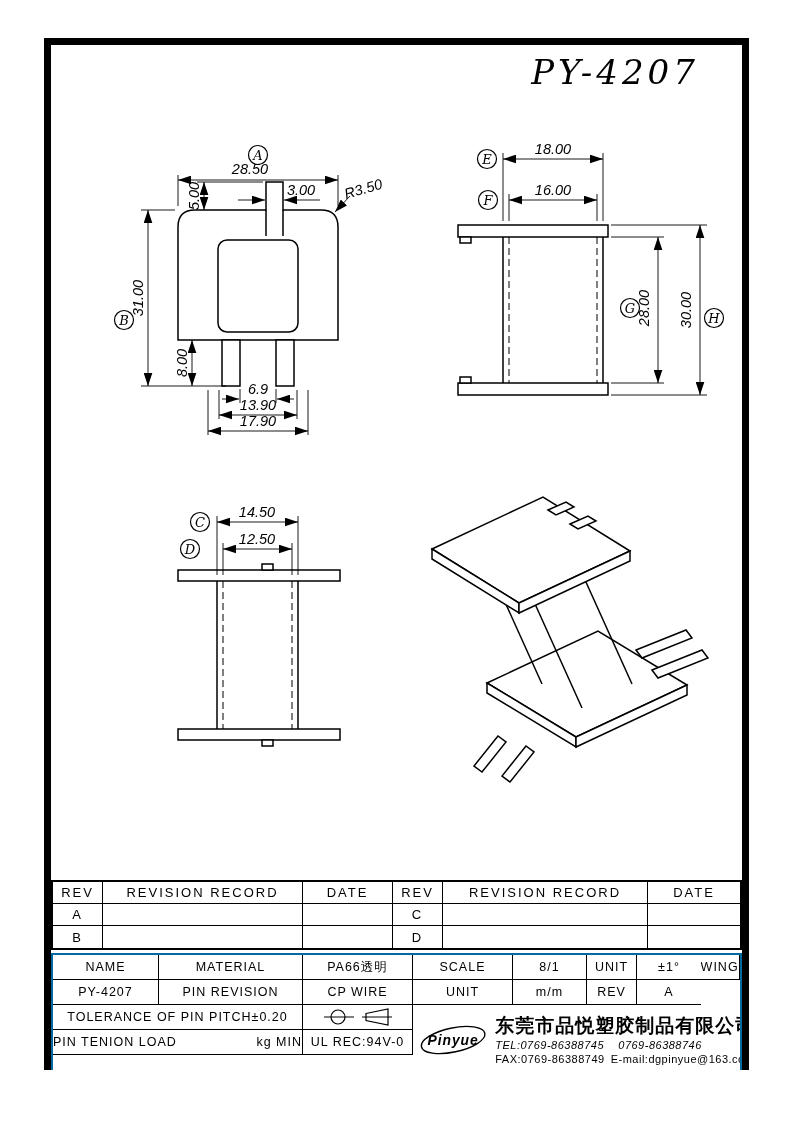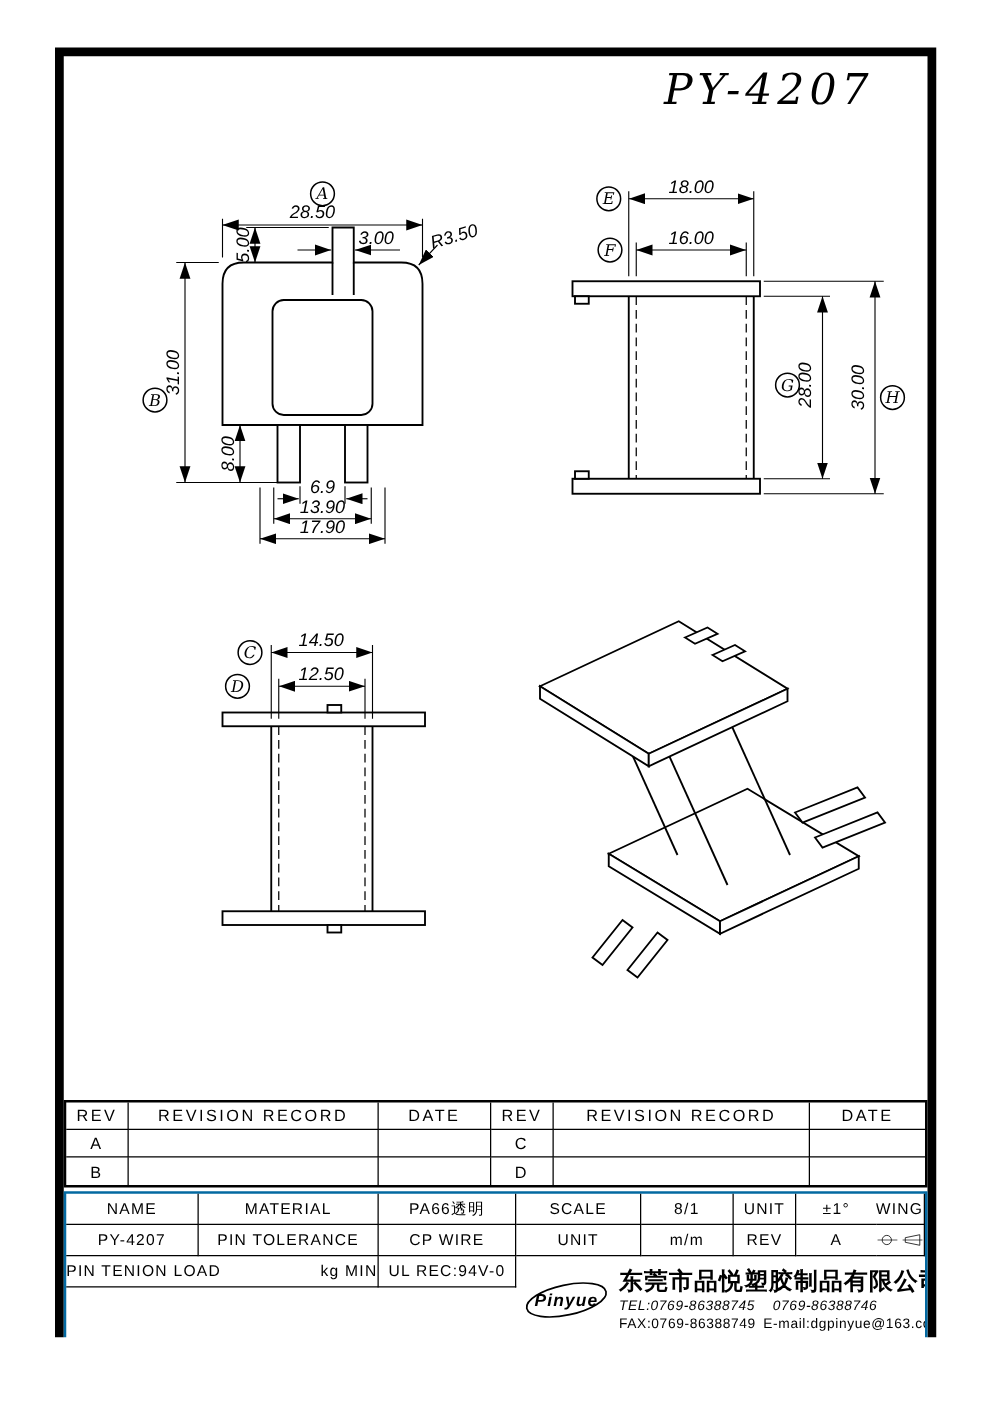--- a/index.html
+++ b/index.html
@@ -217,27 +217,28 @@
     <div class="cell">NAME</div>
     <div class="cell">MATERIAL</div>
     <div class="cell">PA66透明</div>
     <div class="cell">SCALE</div>
     <div class="cell">8/1</div>
     <div class="cell">UNIT</div>
     <div class="cell no-r">±1°</div>
 
     <div class="cell">DRAWING NO.</div>
     <div class="cell">PY-4207</div>
-    <div class="cell">PIN TOLERANCE</div>
+    <div class="cell">PIN REVISION</div>
     <div class="cell">CP WIRE</div>
     <div class="cell">UNIT</div>
     <div class="cell">m/m</div>
     <div class="cell">REV</div>
     <div class="cell no-r">A</div>
 
+    <div class="cell" style="grid-column:1/3">TOLERANCE OF PIN PITCH±0.20</div>
     <div class="cell">
       <svg width="72" height="20" viewBox="0 0 72 20">
         <line x1="2" y1="10" x2="32" y2="10" stroke="#000" stroke-width="1"></line>
         <circle cx="16" cy="10" r="7" fill="none" stroke="#000" stroke-width="1.2"></circle>
         <line x1="40" y1="10" x2="70" y2="10" stroke="#000" stroke-width="1"></line>
         <polygon points="44,6.5 66,2 66,18 44,13.5" fill="none" stroke="#000" stroke-width="1.2"></polygon>
       </svg>
     </div>
     <div class="cell company no-r no-b" style="grid-column:4/9;grid-row:3/6">
       <svg width="78" height="46" viewBox="0 0 78 46">

